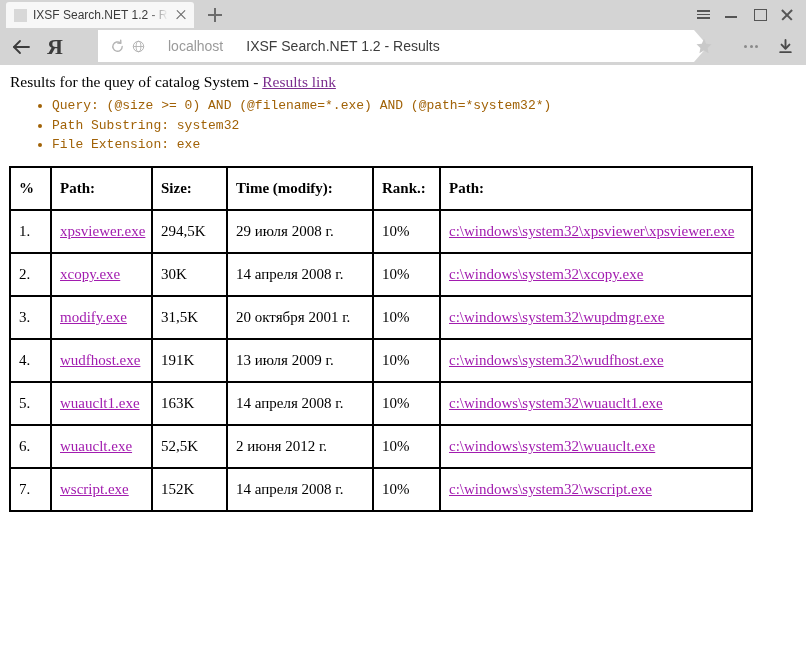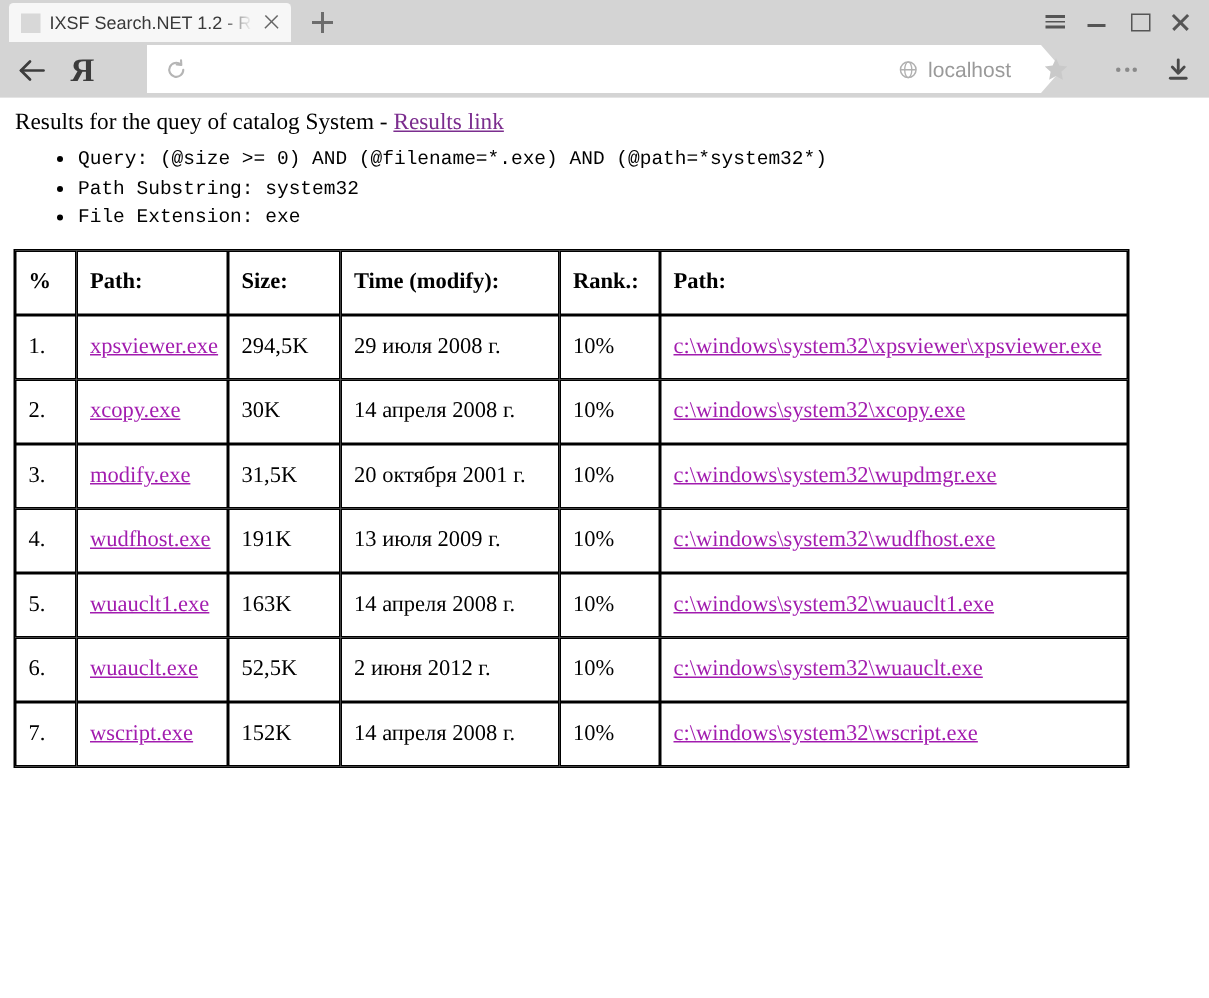--- a/index.html
+++ b/index.html
@@ -149,22 +149,22 @@
     width: 30px; height: 30px;
     margin-left: 4px;
     display: flex; align-items: center; justify-content: center;
     flex: 0 0 auto;
     cursor: pointer;
   }
   #omnibox-center {
     flex: 1 1 auto;
     display: flex;
     align-items: center;
-    justify-content: flex-end;
-    gap: 7px;
+    justify-content: flex-start;
+    gap: 23px;
     padding-right: 34px;
     overflow: hidden;
     white-space: nowrap;
   }
   #omnibox-host {
     font-size: 14px;
     color: #9a9a9a;
   }
   #omnibox-title {
     font-size: 14px;
@@ -210,21 +210,21 @@
   #results-link {
     color: #7b2d8e;
     text-decoration: underline;
     cursor: pointer;
   }
   .dash { color: #000; }
 
   ul.mono-list {
     font-family: "Liberation Mono", monospace;
     font-size: 13px;
-    color: #000000;
+    color: #a16207;
     margin: 6px 0 6px 0;
     padding-left: 44px;
     list-style: disc;
   }
   ul.mono-list li { margin: 1.5px 0; line-height: 18px; }
 
   
   #results-table {
     border-collapse: separate;
     border-spacing: 0;
@@ -308,20 +308,21 @@
       </div>
       <div id="omnibox-center">
         <span>
           <svg width="13" height="13" viewBox="0 0 16 16" aria-hidden="true" style="display:block">
             <circle cx="8" cy="8" r="6.4" fill="none" stroke="#b0b0b0" stroke-width="1.2"></circle>
             <ellipse cx="8" cy="8" rx="2.9" ry="6.4" fill="none" stroke="#b0b0b0" stroke-width="1.1"></ellipse>
             <path d="M1.8 8 H14.2" stroke="#b0b0b0" stroke-width="1.1"></path>
           </svg>
         </span>
         <span id="omnibox-host">localhost</span>
+        <span id="omnibox-title">IXSF Search.NET 1.2 - Results</span>
       </div>
     </div>
 
     <div id="bookmark-star">
       <svg width="18" height="18" viewBox="0 0 20 20" aria-hidden="true">
         <path d="M10 2 L12.5 7.4 L18.3 8.1 L14 12.1 L15.1 18 L10 15.1 L4.9 18 L6 12.1 L1.7 8.1 L7.5 7.4 Z" fill="#c9c9c9"></path>
       </svg>
     </div>
 
     <div id="toolbar-right">

